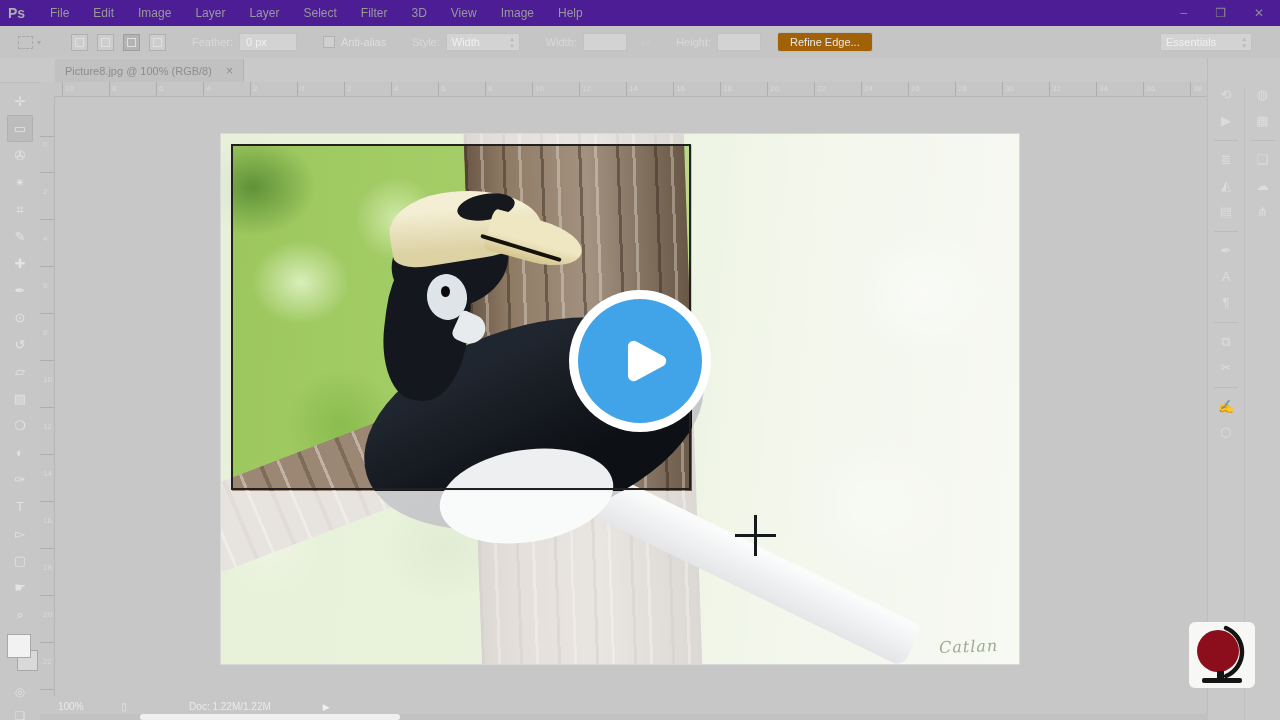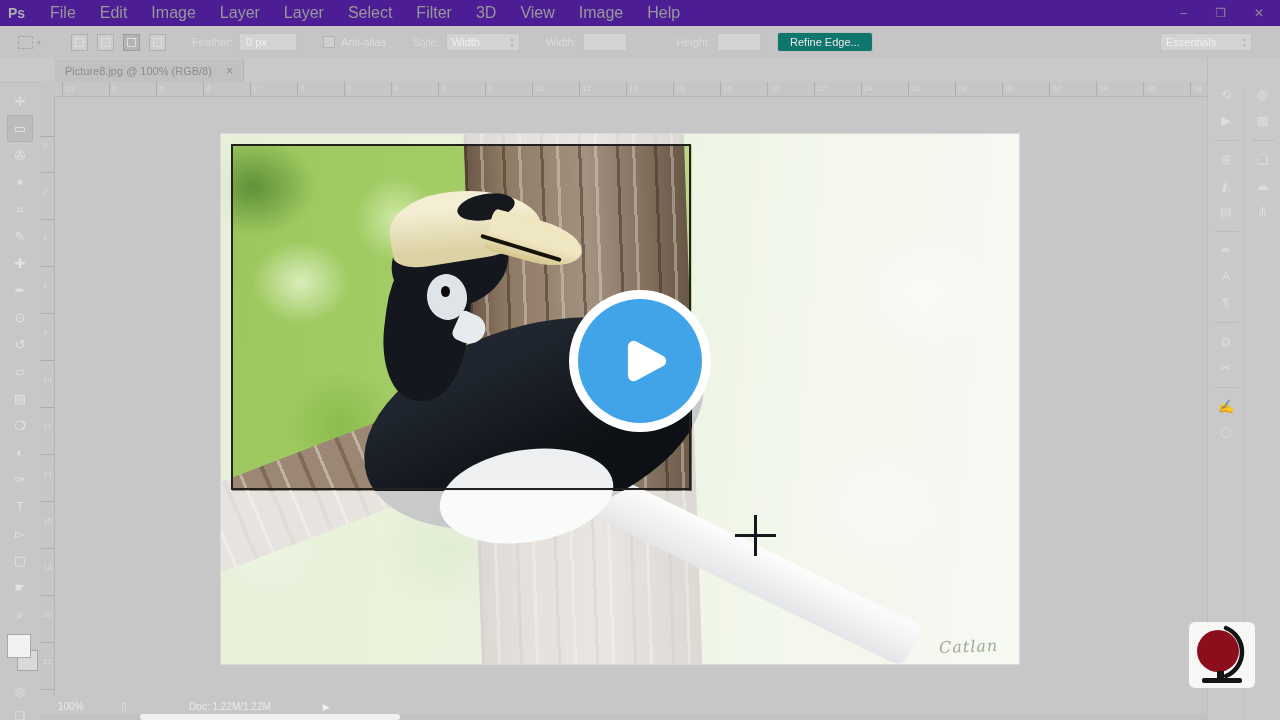--- a/index.html
+++ b/index.html
@@ -3,21 +3,21 @@
 <meta charset="utf-8">
 <style>
   html,body{margin:0;padding:0;background:#9a9a9a;}
   #app{position:relative;width:1280px;height:720px;background:#c7c7c7;overflow:hidden;
        font-family:"Liberation Sans",sans-serif;-webkit-font-smoothing:antialiased;}
   
   .menubar{position:absolute;left:0;top:0;right:0;height:26px;background:#4c1d95;
            display:flex;align-items:center;border-bottom:1px solid #c0c0c0;}
   .ps-logo{margin-left:8px;width:30px;font-weight:bold;font-size:14px;color:#aeaeae;}
   .menu-items{display:flex;}
-  .menu-item{color:#999;font-size:16px;padding:0 12px;}
+  .menu-item{color:#999;font-size:12px;padding:0 12px;}
   .win-controls{margin-left:auto;display:flex;gap:28px;margin-right:16px;color:#8e8e8e;font-size:12px;}
   
   .optionsbar{position:absolute;left:0;top:26px;right:0;height:32px;background:#c5c5c5;
               border-bottom:1px solid #bcbcbc;display:flex;align-items:center;
               font-size:11px;color:#dedede;}
   .tool-preview{margin-left:18px;display:flex;align-items:center;gap:4px;}
   .tool-preview .box{width:13px;height:11px;border:1px dashed #a9a9a9;}
   .caret{font-size:8px;color:#a9a9a9;}
   .mode-group{display:flex;gap:9px;margin-left:30px;}
   .mode{width:15px;height:15px;border:1px solid #b0b0b0;background:#cdcdcd;position:relative;}
@@ -26,21 +26,21 @@
   .opt-label{margin-left:26px;color:#d9d9d9;}
   .input-box{background:#d3d3d3;border:1px solid #c2c2c2;color:#f0f0f0;height:16px;line-height:16px;
              padding:0 6px;margin-left:6px;min-width:44px;}
   .input-sm{min-width:30px;}
   .checkbox{width:10px;height:10px;border:1px solid #b3b3b3;background:#cfcfcf;display:inline-block;
             margin-left:26px;margin-right:6px;vertical-align:-1px;}
   .select-box{background:#d3d3d3;border:1px solid #c2c2c2;color:#f0f0f0;height:16px;line-height:16px;
               padding:0 5px;margin-left:6px;width:62px;display:inline-flex;justify-content:space-between;align-items:center;}
   .updown{font-size:7px;color:#b9b9b9;line-height:7px;}
   .link-icon{margin-left:14px;color:#c9c9c9;font-size:11px;}
-  .refine-btn{margin-left:16px;background:#0f766e;border:1px solid #bdbdbd;border-radius:3px;
+  .refine-btn{margin-left:16px;background:#a16207;border:1px solid #bdbdbd;border-radius:3px;
               color:#e9e9e9;padding:1px 12px;height:16px;line-height:16px;}
   .workspace{margin-left:auto;margin-right:28px;}
   
   .tabbar{position:absolute;left:0;top:58px;right:72px;height:24px;background:#c9c9c9;border-bottom:1px solid #bdbdbd;}
   .doc-tab{position:absolute;left:55px;top:1px;height:23px;background:#c1c1c1;border-right:1px solid #b3b3b3;
            display:flex;align-items:center;gap:14px;padding:0 10px;color:#8d8d8d;font-size:11px;}
   .tab-close{color:#8d8d8d;font-size:12px;}
   
   .ruler-corner{position:absolute;left:40px;top:82px;width:14px;height:14px;background:#c6c6c6;
                 border-right:1px solid #b6b6b6;border-bottom:1px solid #b6b6b6;}

